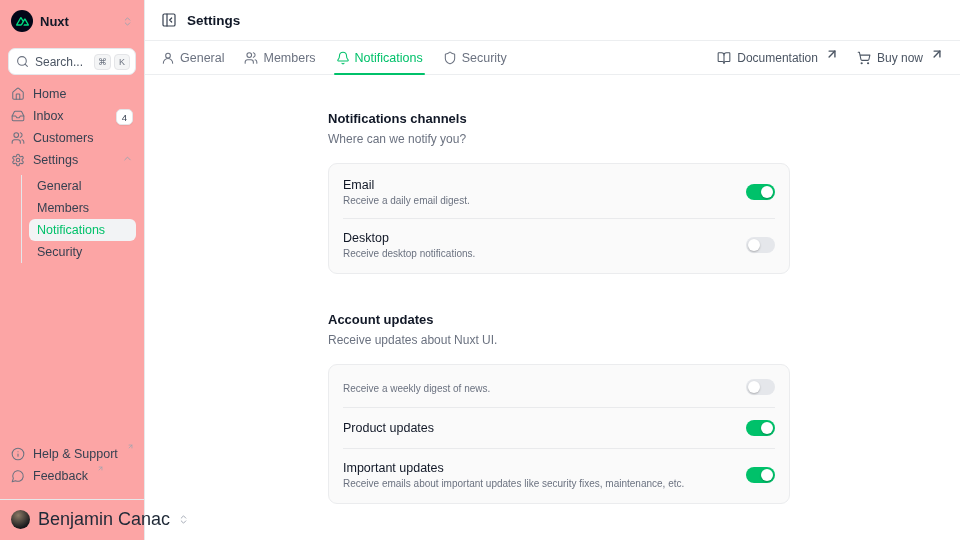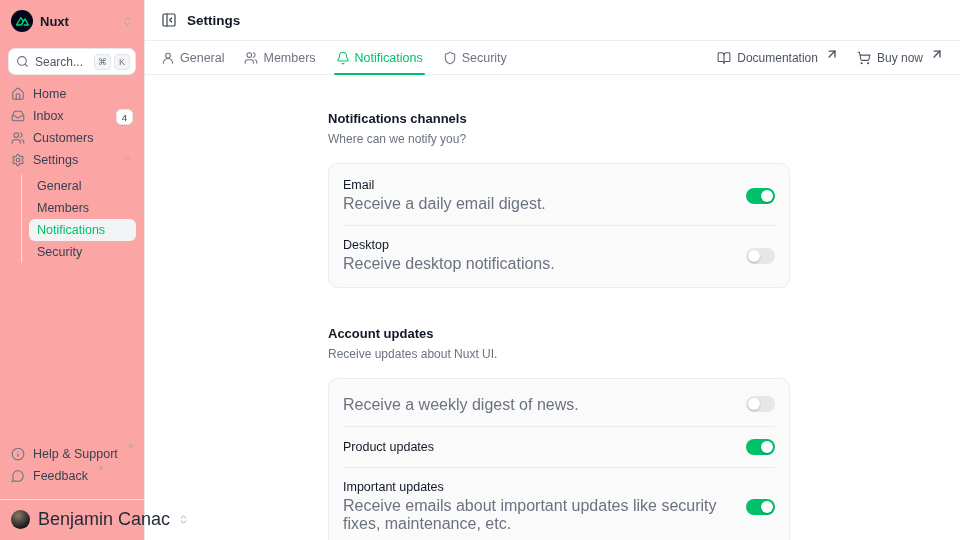--- a/index.html
+++ b/index.html
@@ -71,21 +71,21 @@
   .content{flex:1;overflow:auto;padding:36px 0 24px}
   .col{width:462px;margin-left:183px}
   .section + .section{margin-top:38px}
   .sec-title{font-size:13px;font-weight:700;color:#111827}
   .sec-sub{font-size:12px;color:#6b7280;margin-top:6px}
   .card{margin-top:17px;background:#fafafa;border:1px solid #ebecee;border-radius:9px;
     padding:2px 0}
   .row{display:flex;align-items:center;gap:28px;padding:12px 14px}
   .row-text{flex:1;min-width:0}
   .row-label{font-size:12.5px;font-weight:500;color:#111827}
-  .row-desc{font-size:16px;color:#6b7280;margin-top:3px}
+  .row-desc{font-size:10px;color:#6b7280;margin-top:3px}
   .card-divider{height:1px;background:#e9eaec;margin:0 14px}
   .toggle{width:29px;height:16px;border-radius:9px;background:#e5e7eb;position:relative;
     cursor:pointer;flex-shrink:0}
   .toggle .knob{position:absolute;top:2px;left:2px;width:12px;height:12px;border-radius:50%;
     background:#fff;box-shadow:0 1px 2px rgba(0,0,0,.25)}
   .toggle[data-state="on"]{background:#00c16a}
   .toggle[data-state="on"] .knob{left:15px}
 </style>
 </head>
 <body>

